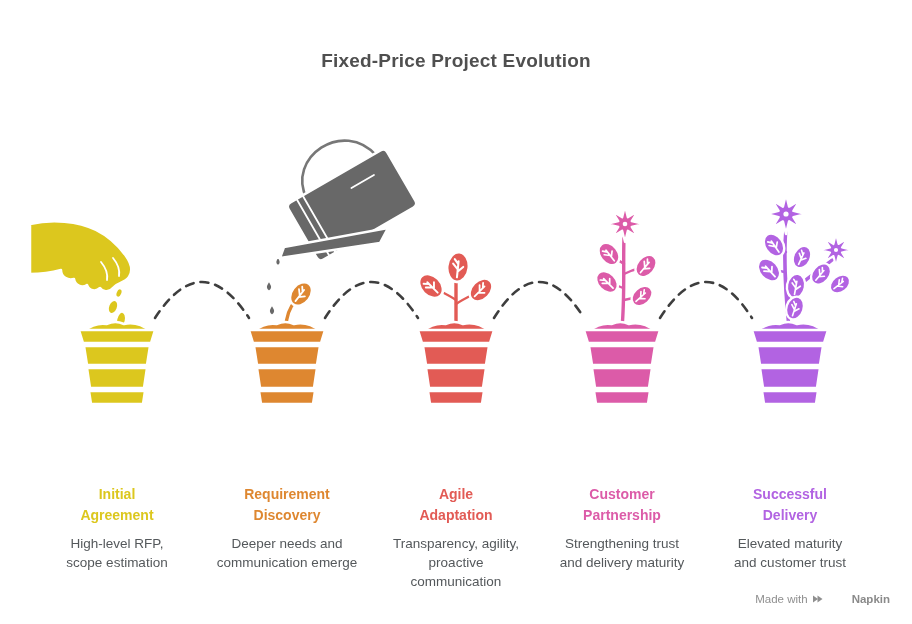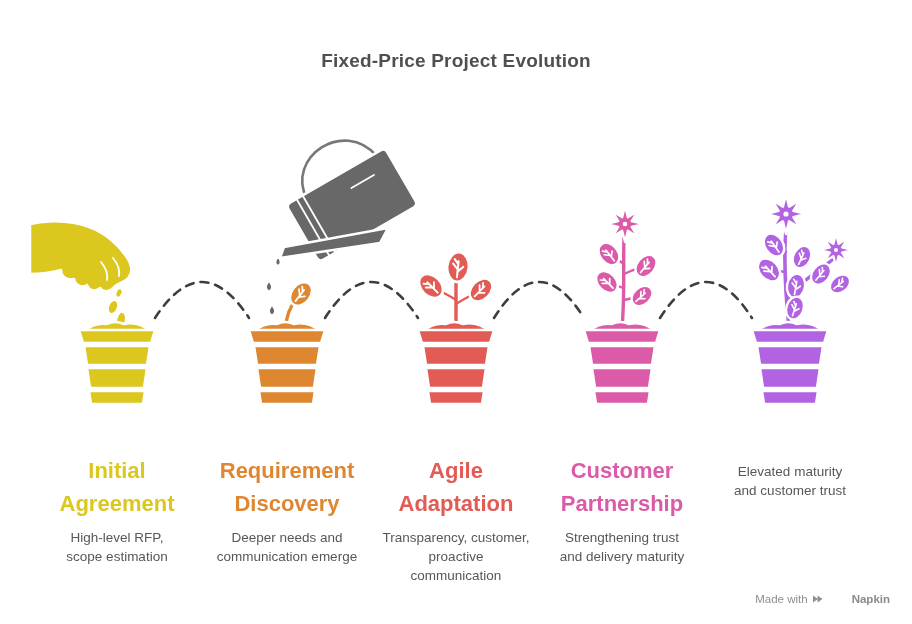--- a/index.html
+++ b/index.html
@@ -18,21 +18,21 @@
   .stage-g{fill:var(--c);}
   .stage-g .stem{fill:none;stroke:var(--c);stroke-width:3.4;stroke-linecap:round;}
   .stage-g .twig{fill:none;stroke:var(--c);stroke-width:2.4;stroke-linecap:round;}
   .outl{stroke:#ffffff;stroke-width:2.5;stroke-linejoin:round;}
   .vein{fill:none;stroke:#ffffff;stroke-width:1.8;stroke-linecap:round;}
   .can-g{fill:var(--can);}
   .arcs path{fill:none;stroke:var(--dash);stroke-width:2.6;stroke-dasharray:8 7;stroke-linecap:round;}
   .hand-detail{fill:none;stroke:#ffffff;stroke-width:1.8;stroke-linecap:round;}
   .stage-text{position:absolute;top:454px;width:190px;text-align:center;}
   .stage-label{
-    font-size:22px;font-weight:bold;line-height:1.5;white-space:pre-line;
+    font-size:14px;font-weight:bold;line-height:1.5;white-space:pre-line;margin-top:30px;
   }
   .stage-desc{
     margin-top:8px;font-size:13.5px;line-height:1.42;color:#54585B;white-space:pre-line;
   }
   .watermark{
     position:absolute;top:593px;right:22px;display:flex;align-items:center;gap:4px;
     font-size:11.5px;color:#8F8F8F;text-decoration:none;
   }
   .watermark .brand{font-weight:bold;color:#8A8A8A;padding-left:24px;}
 </style>
@@ -169,31 +169,33 @@
   </div>
   <div class="stage-text" style="left:192px">
     <div class="stage-label" style="color: rgb(222, 135, 48);">Requirement
 Discovery</div>
     <div class="stage-desc">Deeper needs and
 communication emerge</div>
   </div>
   <div class="stage-text" style="left:361px">
     <div class="stage-label" style="color: rgb(226, 91, 85);">Agile
 Adaptation</div>
-    <div class="stage-desc">Transparency, customer,
+    <div class="stage-desc">Transparency, agility,
 proactive
 communication</div>
   </div>
   <div class="stage-text" style="left:527px">
     <div class="stage-label" style="color: rgb(220, 91, 168);">Customer
 Partnership</div>
     <div class="stage-desc">Strengthening trust
 and delivery maturity</div>
   </div>
   <div class="stage-text" style="left:695px">
+    <div class="stage-label" style="color: rgb(178, 99, 226);">Successful
+Delivery</div>
     <div class="stage-desc">Elevated maturity
 and customer trust</div>
   </div>
 
   <a class="watermark">
     <span>Made with</span>
     <svg width="12" height="12" viewBox="0 0 12 12">
       <polygon points="1,2.5 6,6 1,9.5" fill="#8F8F8F"></polygon>
       <polygon points="5.5,2.5 10.5,6 5.5,9.5" fill="#8F8F8F"></polygon>
     </svg>

